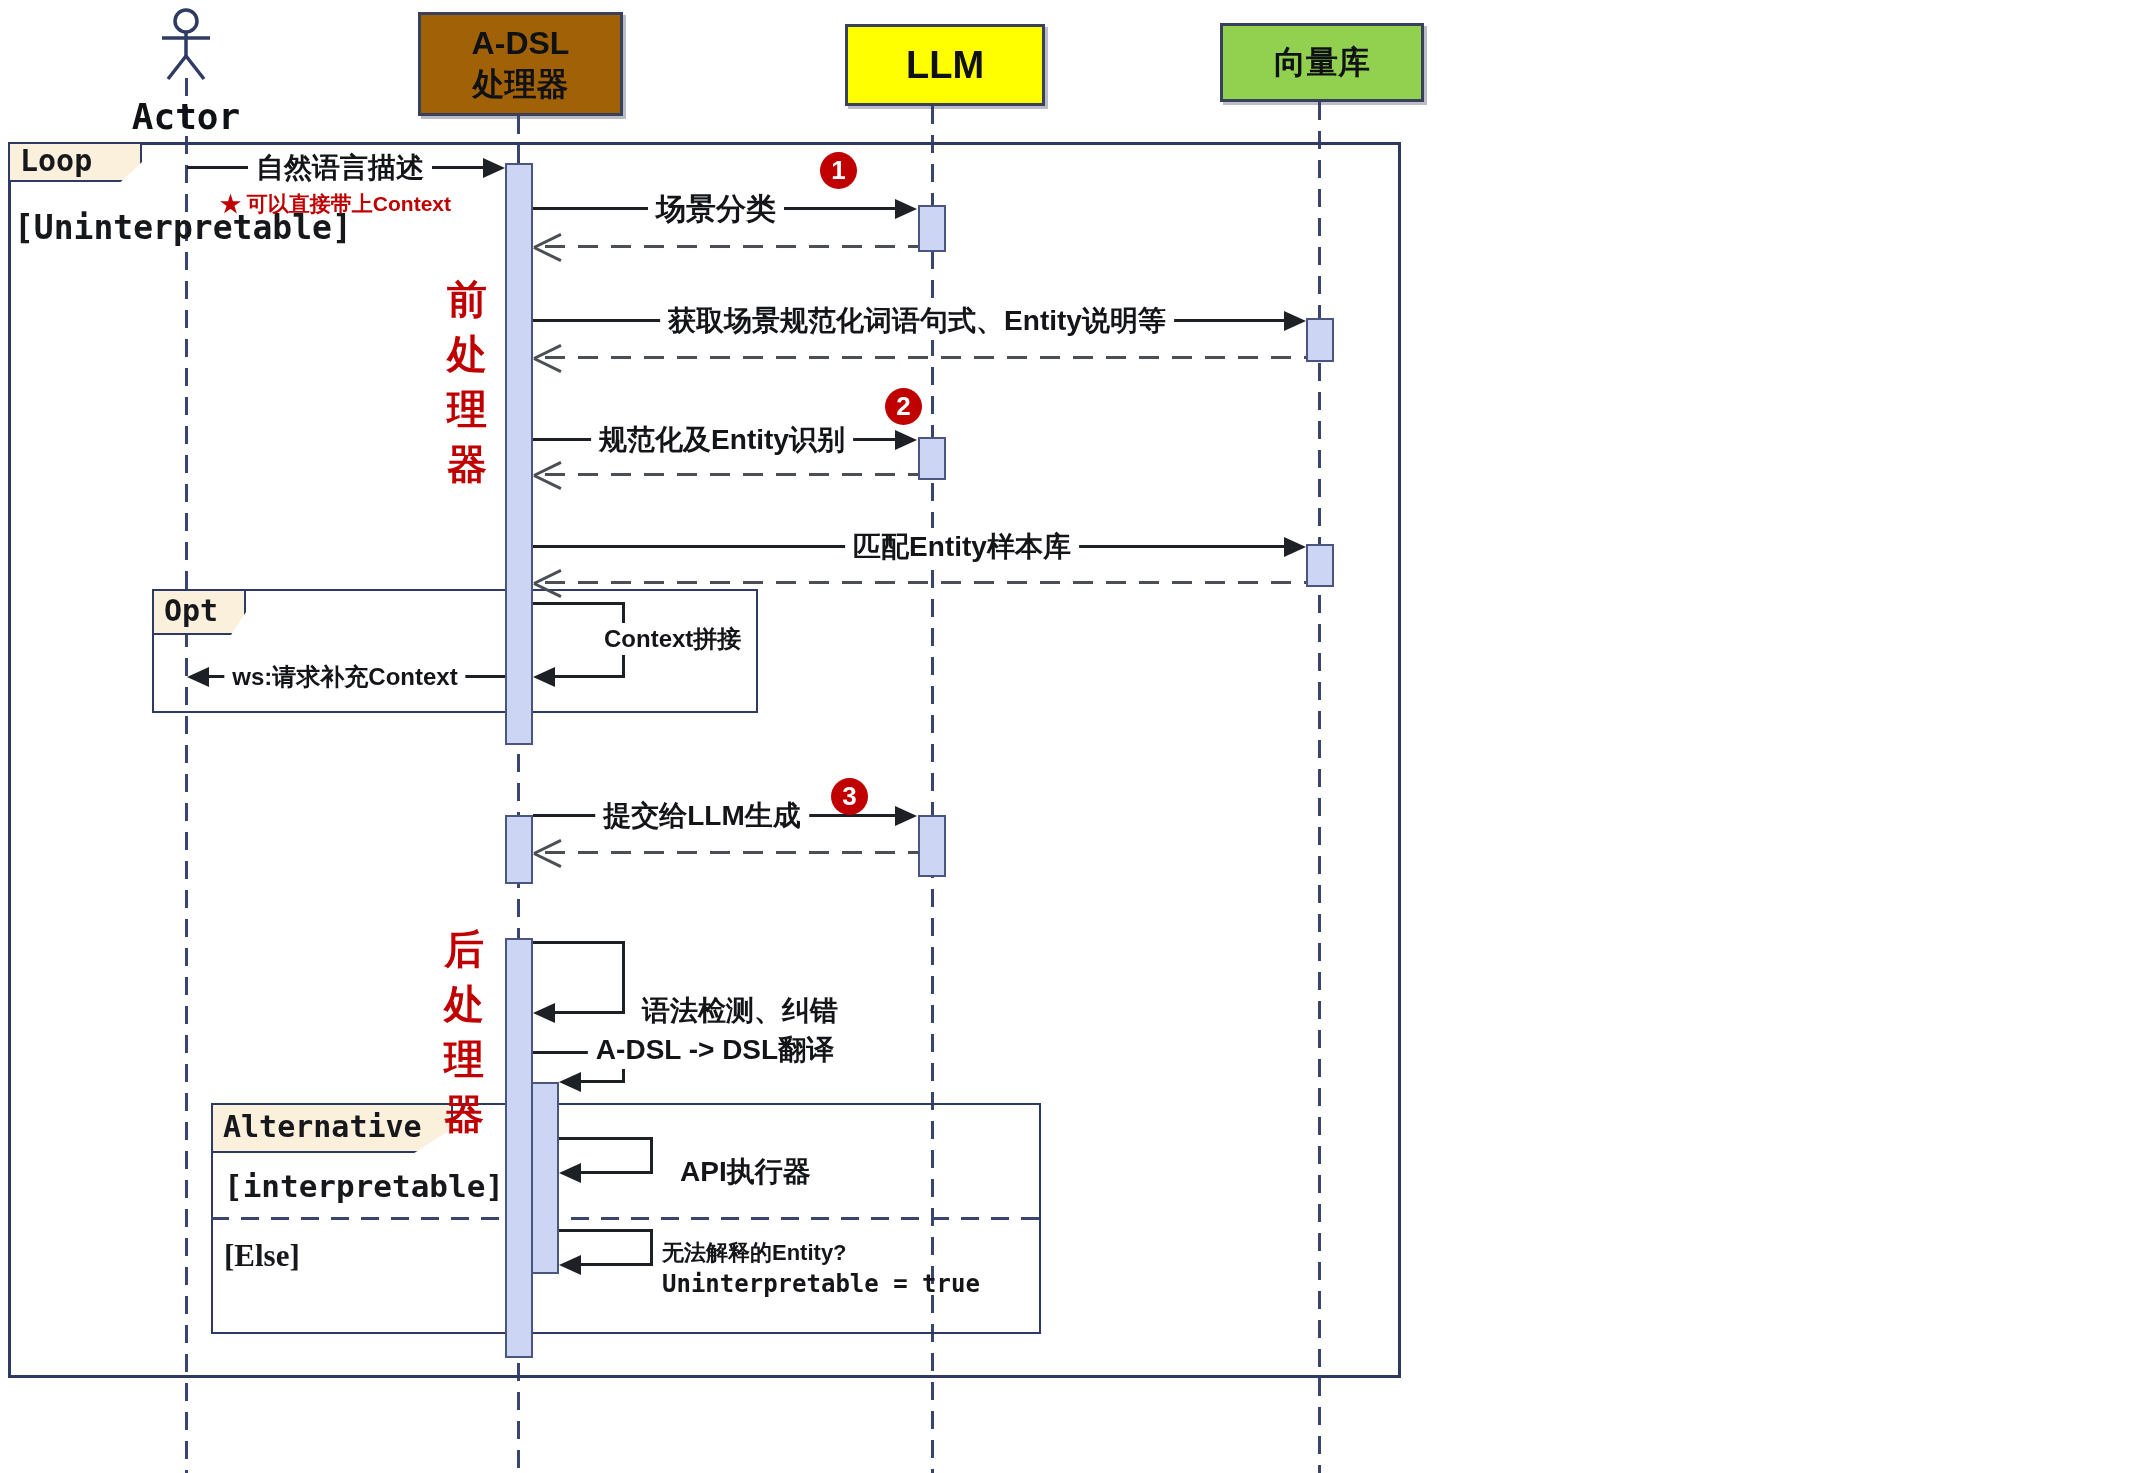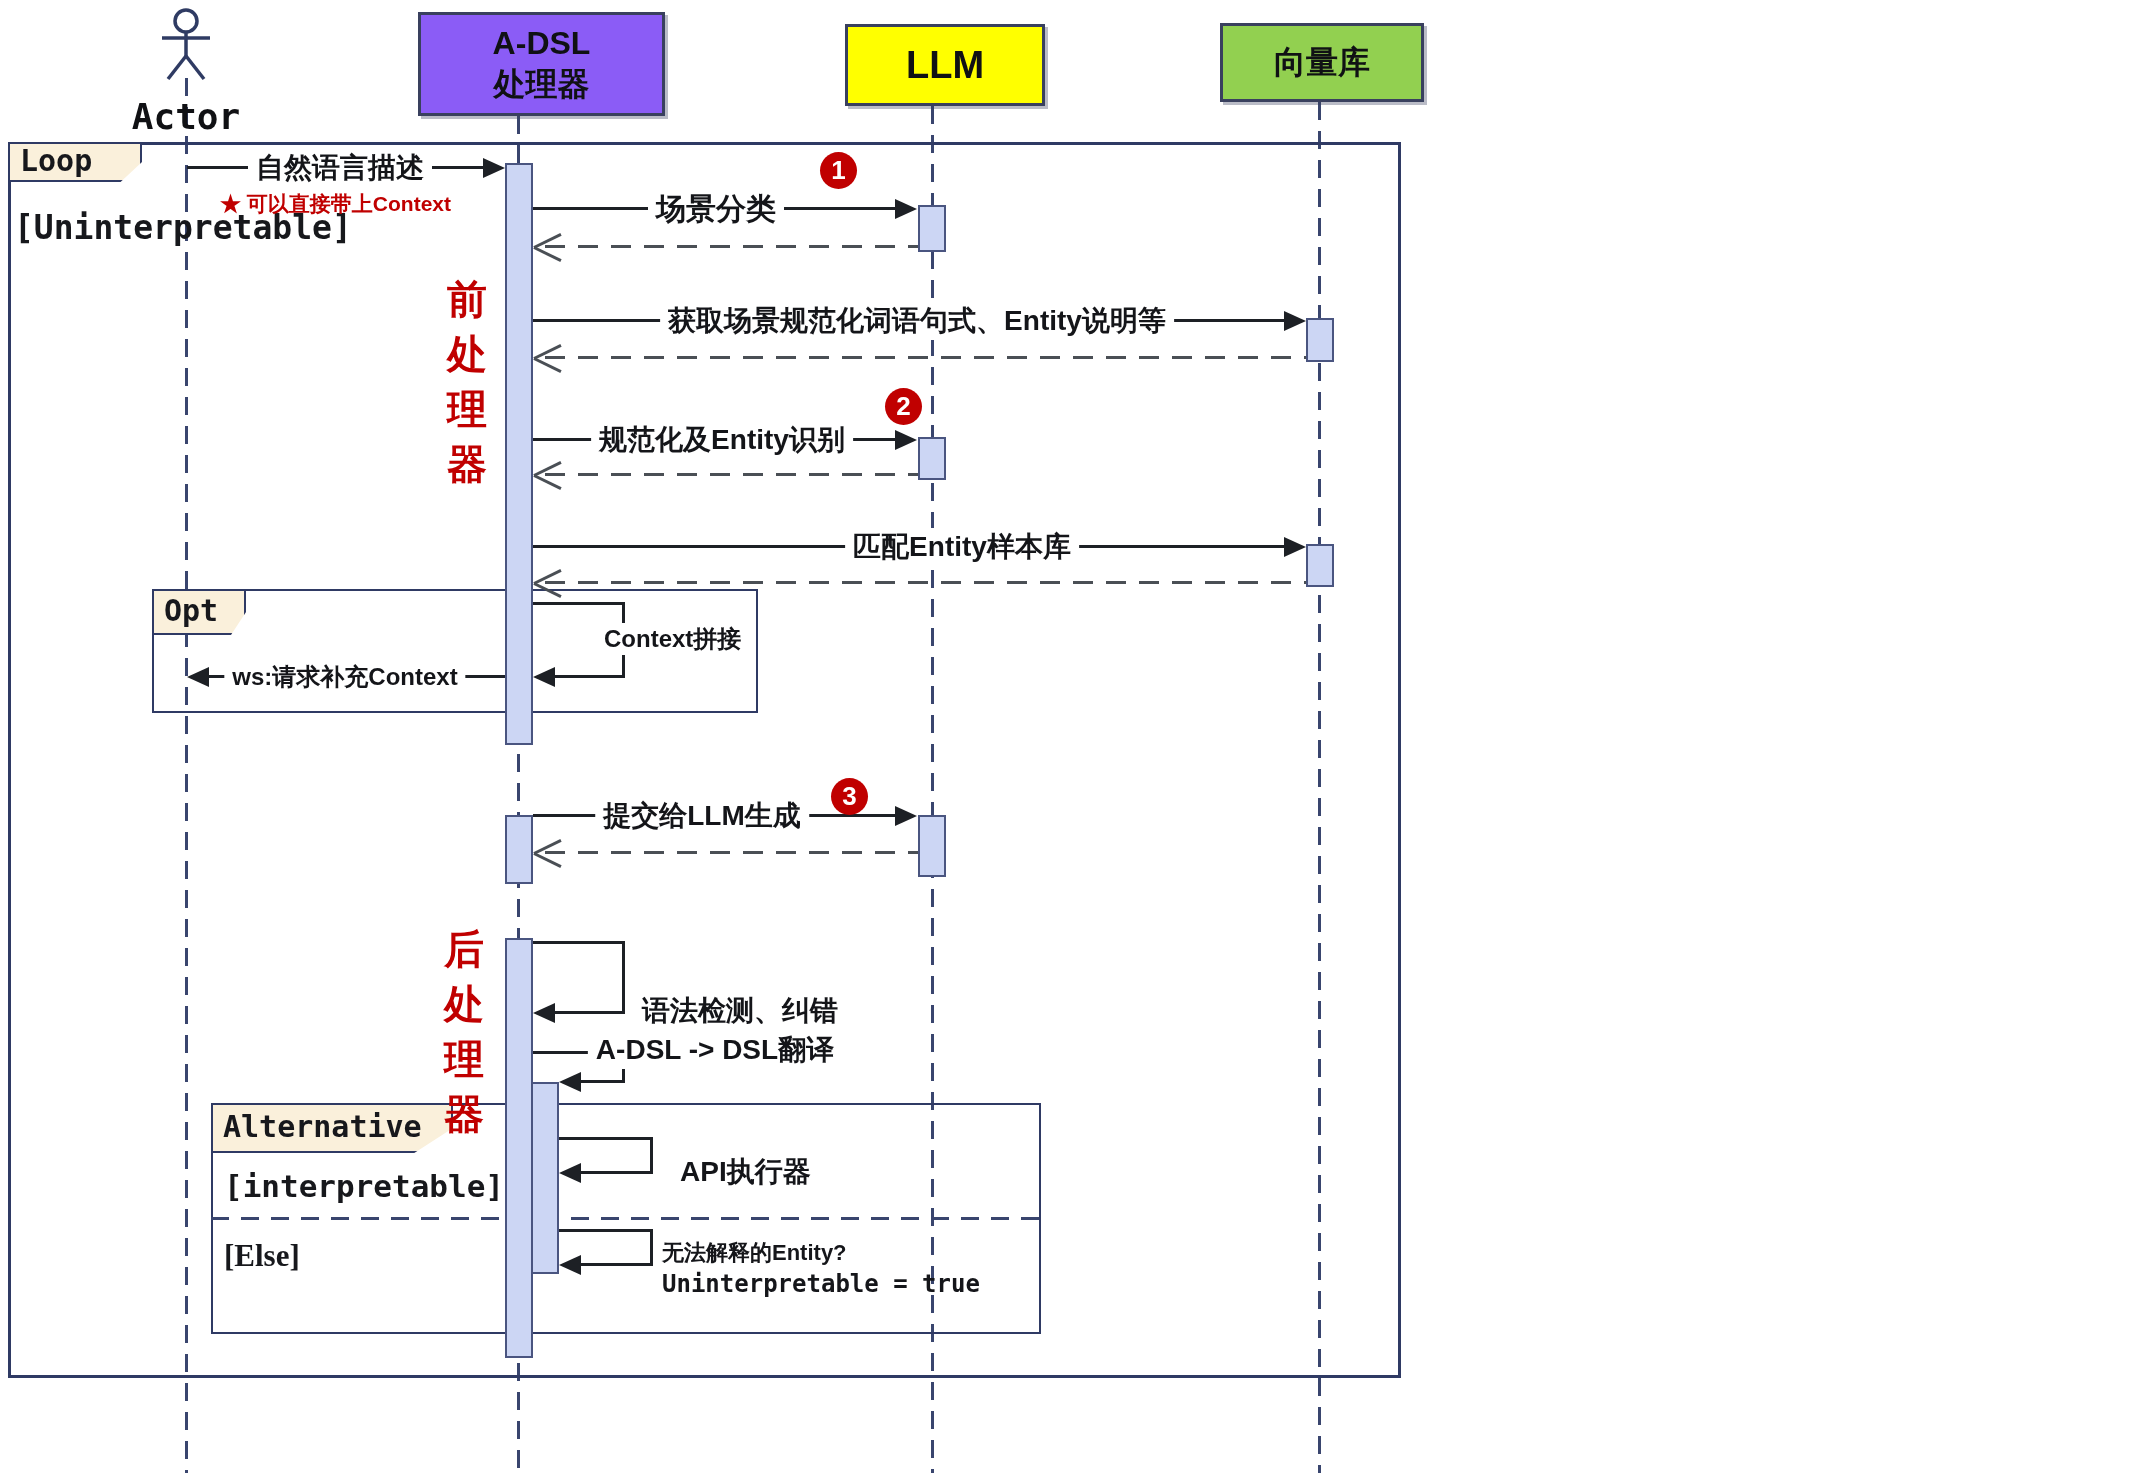--- a/index.html
+++ b/index.html
@@ -176,21 +176,21 @@
     <g stroke="#2f3b63" stroke-width="3.5" fill="none">
       <circle cx="34" cy="15" r="11"></circle>
       <line x1="34" y1="26" x2="34" y2="50"></line>
       <line x1="10" y1="32" x2="58" y2="32"></line>
       <line x1="34" y1="50" x2="16" y2="73"></line>
       <line x1="34" y1="50" x2="52" y2="73"></line>
     </g>
   </svg>
   <div class="mono" style="position:absolute;left:186px;top:96px;transform:translateX(-50%);font-size:36px;font-weight:600;color:#101114;">Actor</div>
 
-  <div class="pbox" style="left:418px;top:12px;width:247px;height:104px;background:#8b5cf6;font-size:32px;line-height:41px;">
+  <div class="pbox" style="left:418px;top:12px;width:205px;height:104px;background:#a16207;font-size:32px;line-height:41px;">
     <span>A-DSL</span>
     <span>处理器</span>
   </div>
 
   <div class="pbox" style="left:845px;top:24px;width:200px;height:82px;background:#ffff00;font-size:38px;justify-content:center;">
     <span>LLM</span>
   </div>
 
   <div class="pbox" style="left:1220px;top:23px;width:204px;height:79px;background:#92d050;font-size:32px;">
     <span>向量库</span>

